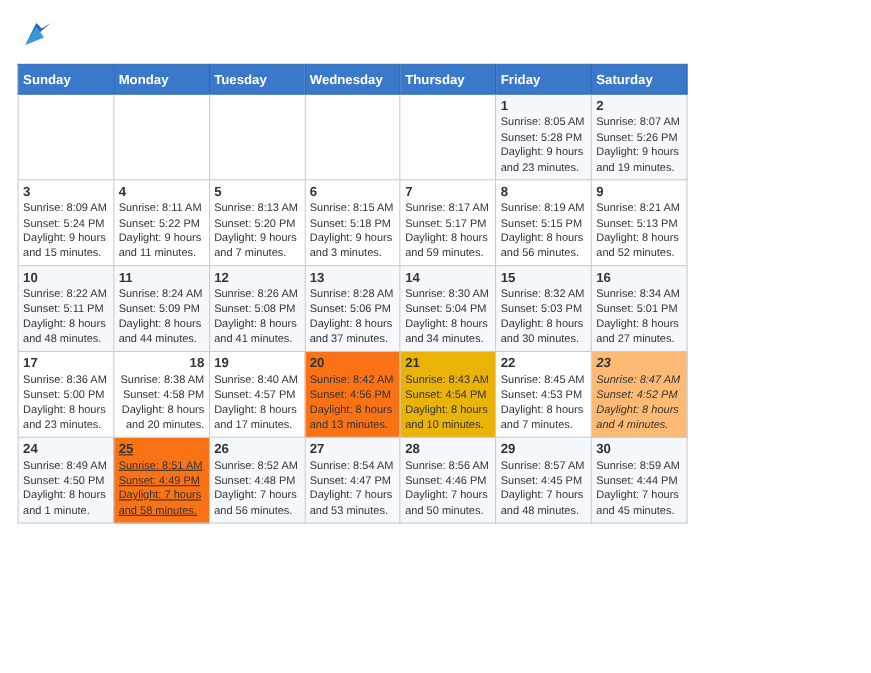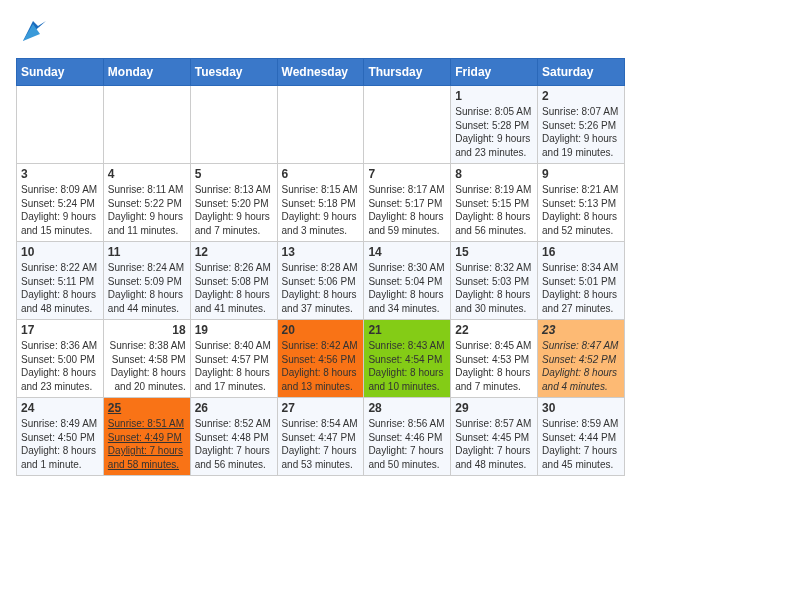--- a/index.html
+++ b/index.html
@@ -213,21 +213,21 @@
             <div class="cell-info">Sunrise: 8:38 AM<br>Sunset: 4:58 PM<br>Daylight: 8 hours and 20 minutes.</div>
           </td>
           <td style="background: rgb(255, 255, 255);">
             <span class="day-num">19</span>
             <div class="cell-info">Sunrise: 8:40 AM<br>Sunset: 4:57 PM<br>Daylight: 8 hours and 17 minutes.</div>
           </td>
           <td style="background: #f97316;">
             <span class="day-num">20</span>
             <div class="cell-info">Sunrise: 8:42 AM<br>Sunset: 4:56 PM<br>Daylight: 8 hours and 13 minutes.</div>
           </td>
-          <td style="background: #84cc16;">
+          <td style="background: #eab308;">
             <span class="day-num">21</span>
             <div class="cell-info">Sunrise: 8:43 AM<br>Sunset: 4:54 PM<br>Daylight: 8 hours and 10 minutes.</div>
           </td>
           <td style="background: rgb(255, 255, 255);">
             <span class="day-num">22</span>
             <div class="cell-info">Sunrise: 8:45 AM<br>Sunset: 4:53 PM<br>Daylight: 8 hours and 7 minutes.</div>
           </td>
           <td style="background: #fdba74; font-style: italic;">
             <span class="day-num">23</span>
             <div class="cell-info">Sunrise: 8:47 AM<br>Sunset: 4:52 PM<br>Daylight: 8 hours and 4 minutes.</div>

